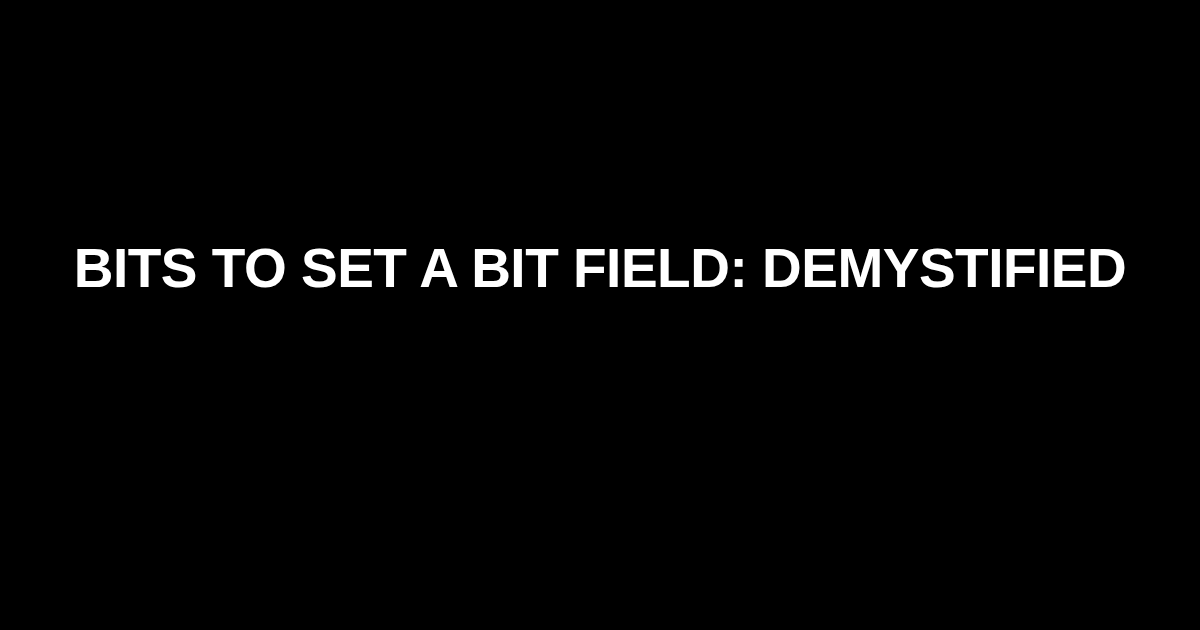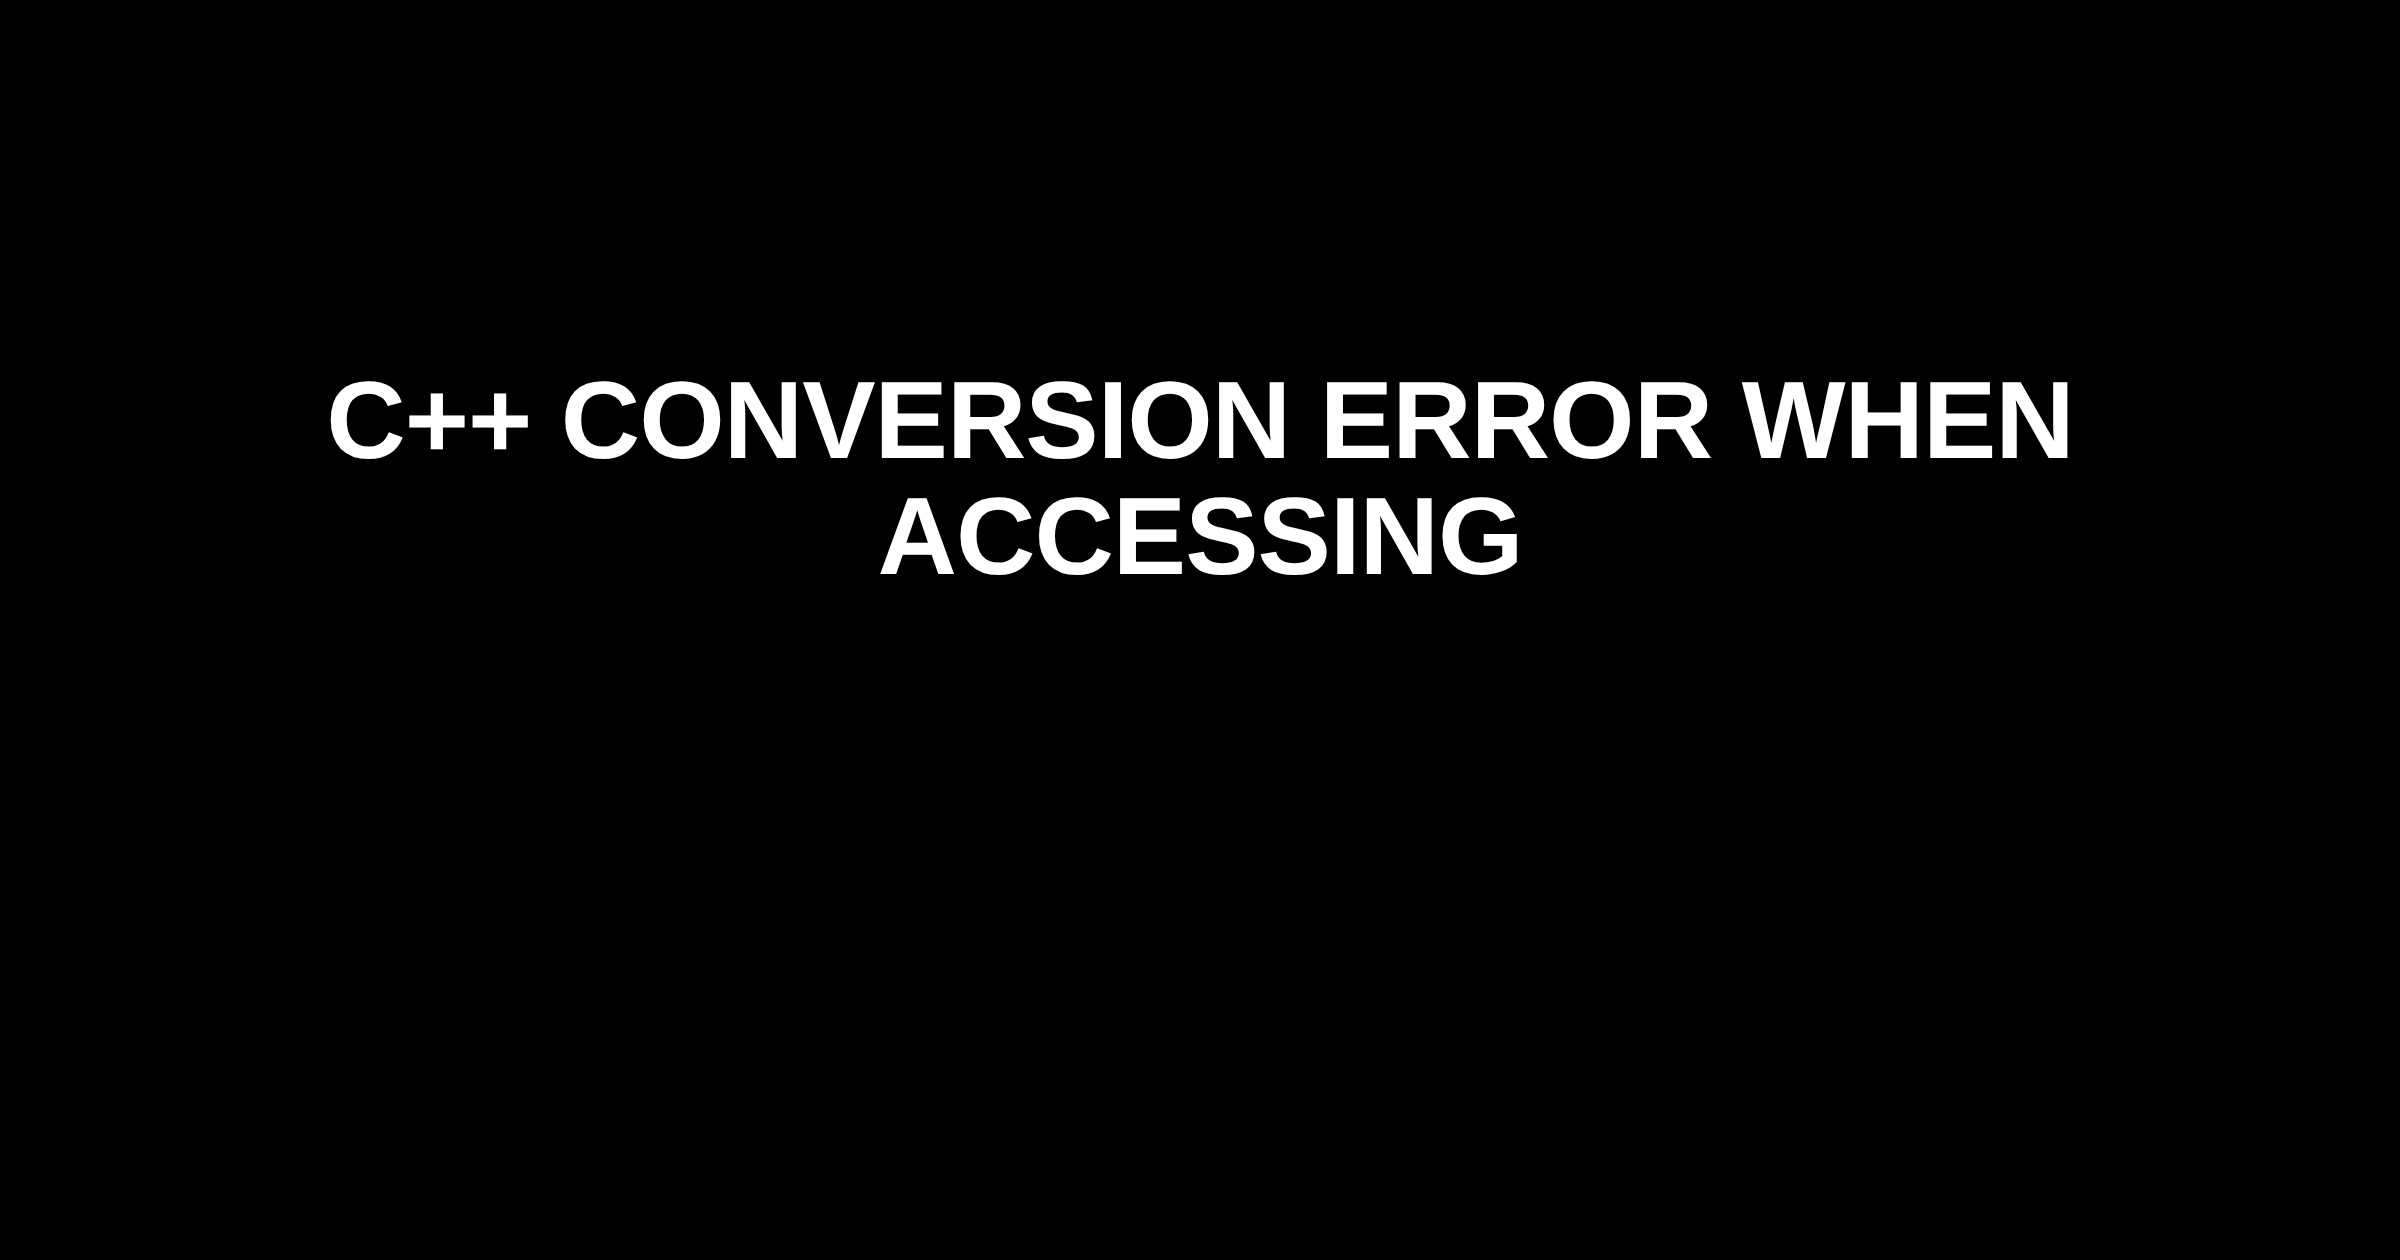--- a/index.html
+++ b/index.html
@@ -32,15 +32,16 @@
     color: #ffffff;
     text-transform: uppercase;
     font-stretch: condensed;
   }
 </style>
 </head>
 <body>
 
 <div class="title-container">
   <h1 class="title-text">
-    <span>C++ CONVERSION ERROR WHEN ACCESSING</span><br>
+    <br>
+    <span>BITS TO SET A BIT FIELD: DEMYSTIFIED</span>
   </h1>
 </div>
 
 </body></html>

